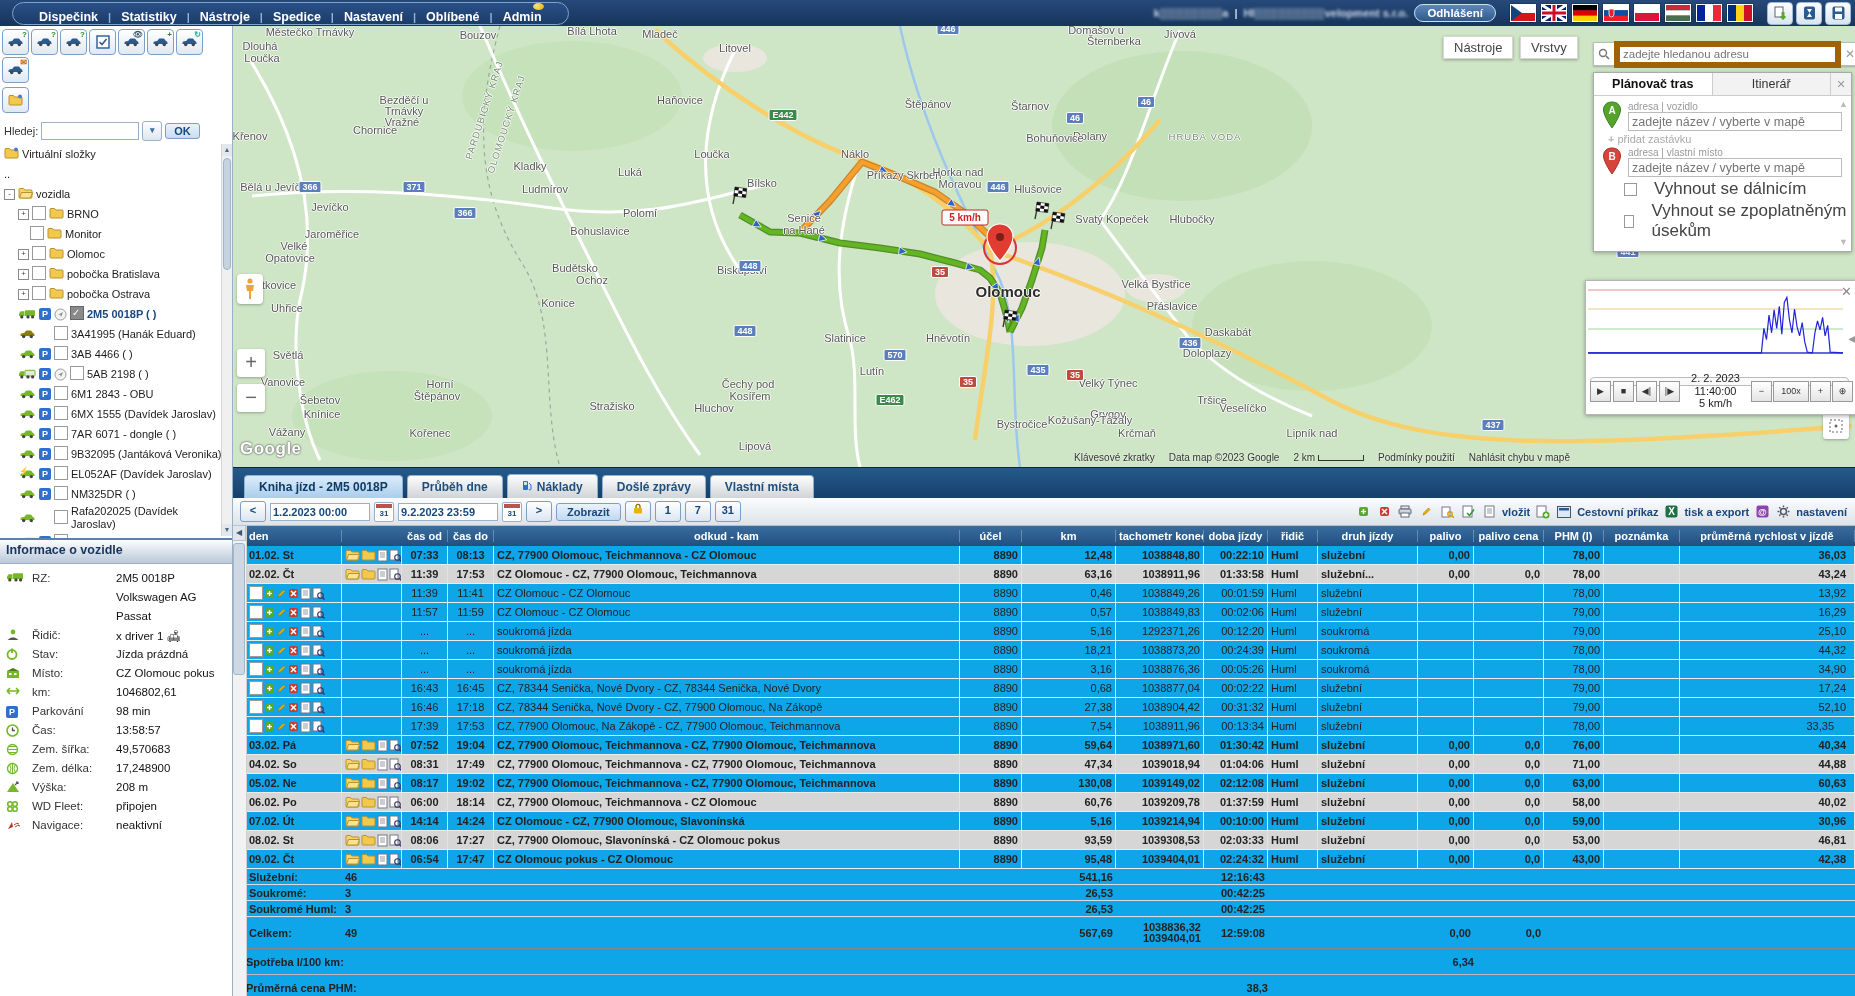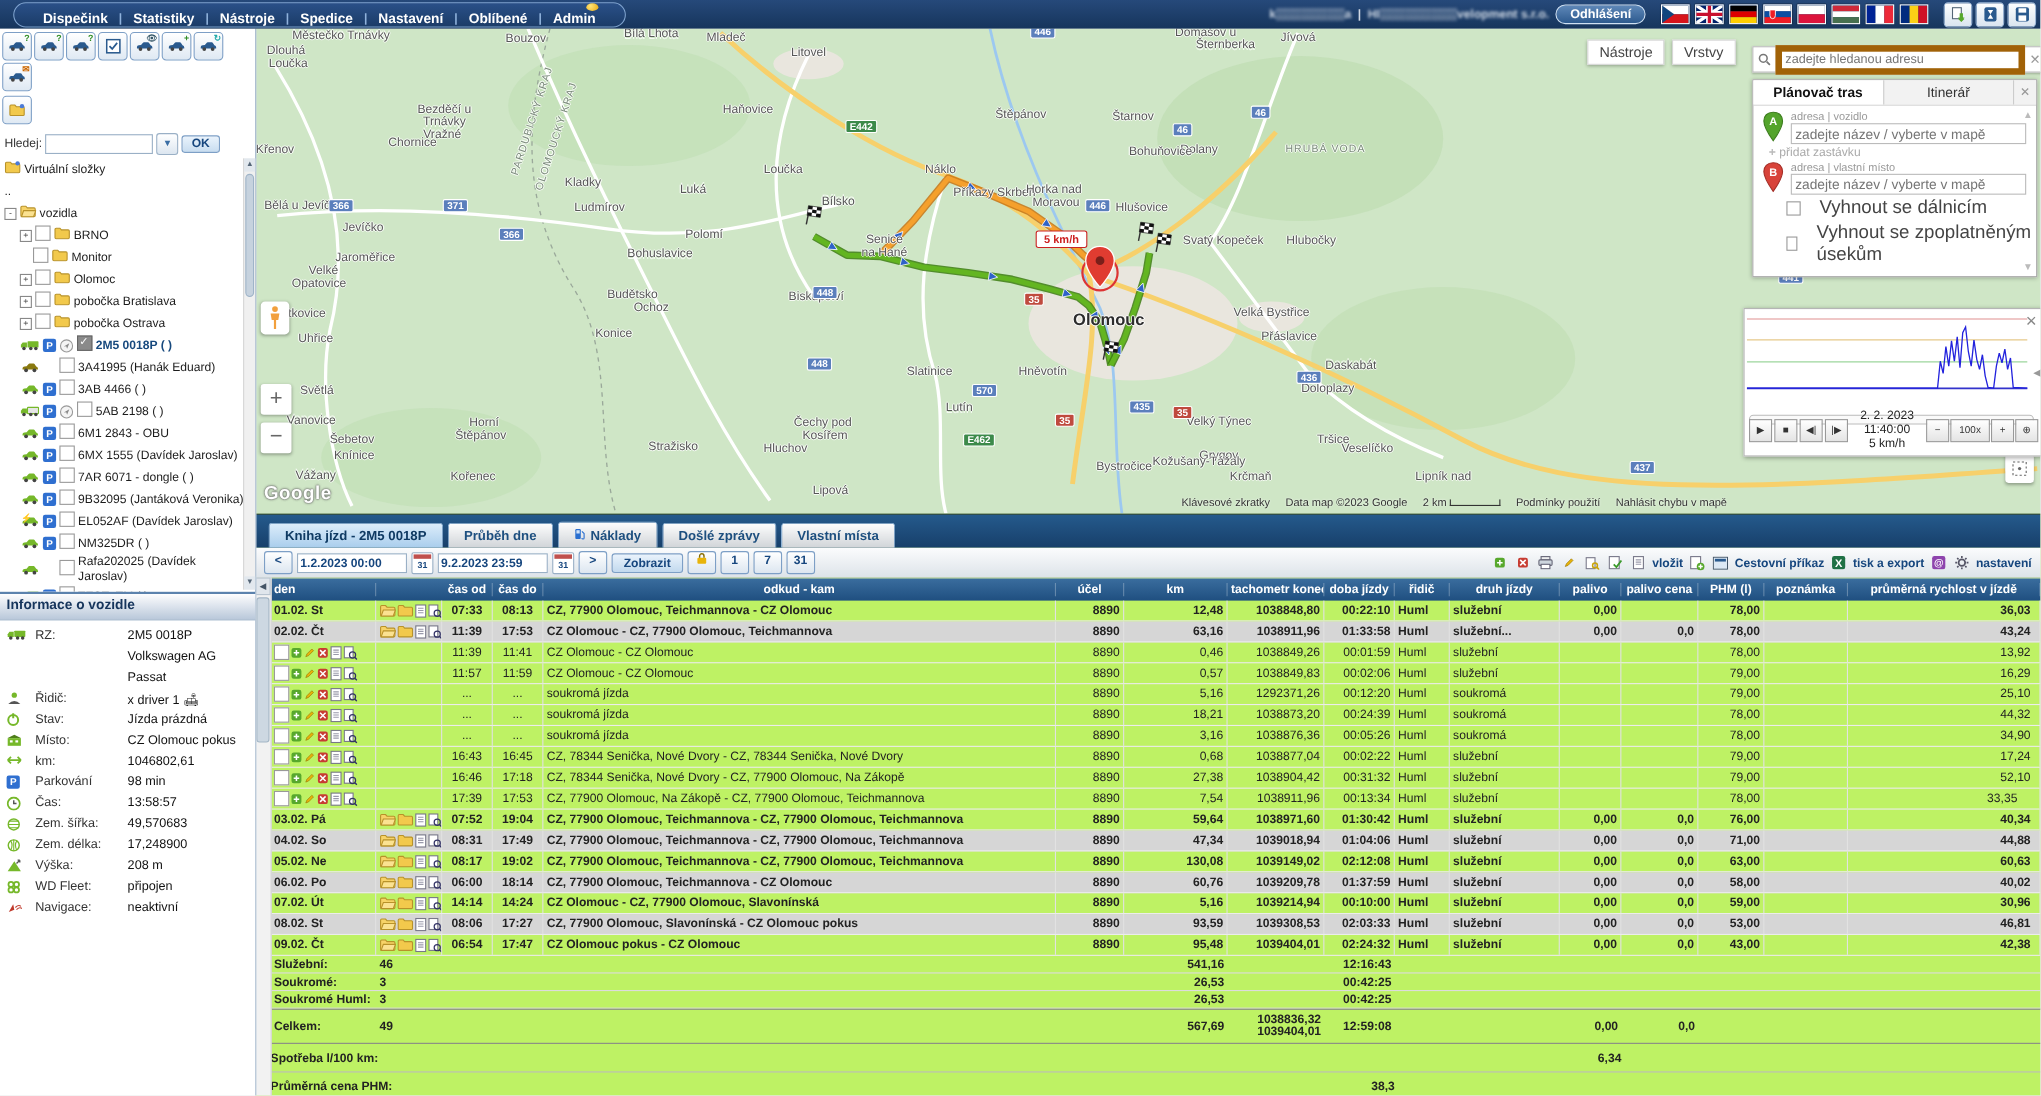--- a/index.html
+++ b/index.html
@@ -107,21 +107,21 @@
               box-shadow:0 1px 4px rgba(0,0,0,.35);}
   .chartpanel .x{position:absolute;right:5px;top:3px;color:#888;font-size:13px;cursor:pointer;z-index:2;}
   .chartpanel .collapse{position:absolute;right:1px;top:52px;color:#999;font-size:10px;cursor:pointer;}
   .pctl{display:flex;align-items:center;position:absolute;left:4px;bottom:4px;right:4px;gap:2px;}
   .pbtn2{width:19px;height:19px;border:1px solid #999;background:linear-gradient(#fff,#e4e4e4);font-size:9px;
          display:flex;align-items:center;justify-content:center;cursor:pointer;color:#333;}
   .ptime{flex:1;text-align:center;font-size:11px;color:#222;line-height:1.15;}
   .speedsel{display:flex;align-items:center;gap:1px;}
   .slider{position:absolute;left:4px;right:8px;bottom:28px;height:7px;border:1px solid #bbb;border-radius:4px;background:#fafafa;cursor:pointer;}
   
-  .bottom{position:absolute;left:232px;top:467px;right:0;bottom:0;background:#bef264;z-index:30;border-top:1px solid #123;}
+  .bottom{position:absolute;left:232px;top:467px;right:0;bottom:0;background:#0ea5e9;z-index:30;border-top:1px solid #123;}
   .tabbar{height:30px;background:linear-gradient(#255a8c,#173f6a);display:flex;align-items:flex-end;padding-left:12px;gap:4px;}
   .tab{padding:4px 14px 4px 14px;border:1px solid #8fb2d4;border-bottom:none;border-radius:4px 4px 0 0;
        background:linear-gradient(#fdfdfd,#d0d4d8);color:#1d4f7f;font-weight:bold;font-size:12px;cursor:pointer;
        display:flex;align-items:center;gap:5px;}
   .tab.active{background:linear-gradient(#dcedfb,#a9cdec);color:#0f3a63;}
   .toolbar{height:27px;background:linear-gradient(#fbfcfd,#dde3e9);border-bottom:1px solid #b5bec7;
            display:flex;align-items:center;padding:0 8px;gap:4px;font-size:11px;}
   .nav-btn{width:24px;height:19px;border:1px solid #7d9fc6;border-radius:3px;background:linear-gradient(#fff,#dce6f0);
            color:#16467e;font-weight:bold;text-align:center;line-height:17px;cursor:pointer;}
   .date-inp{width:94px;height:16px;border:1px solid #9ab0c6;color:#16467e;font-weight:bold;font-size:11px;padding:0 2px;}

